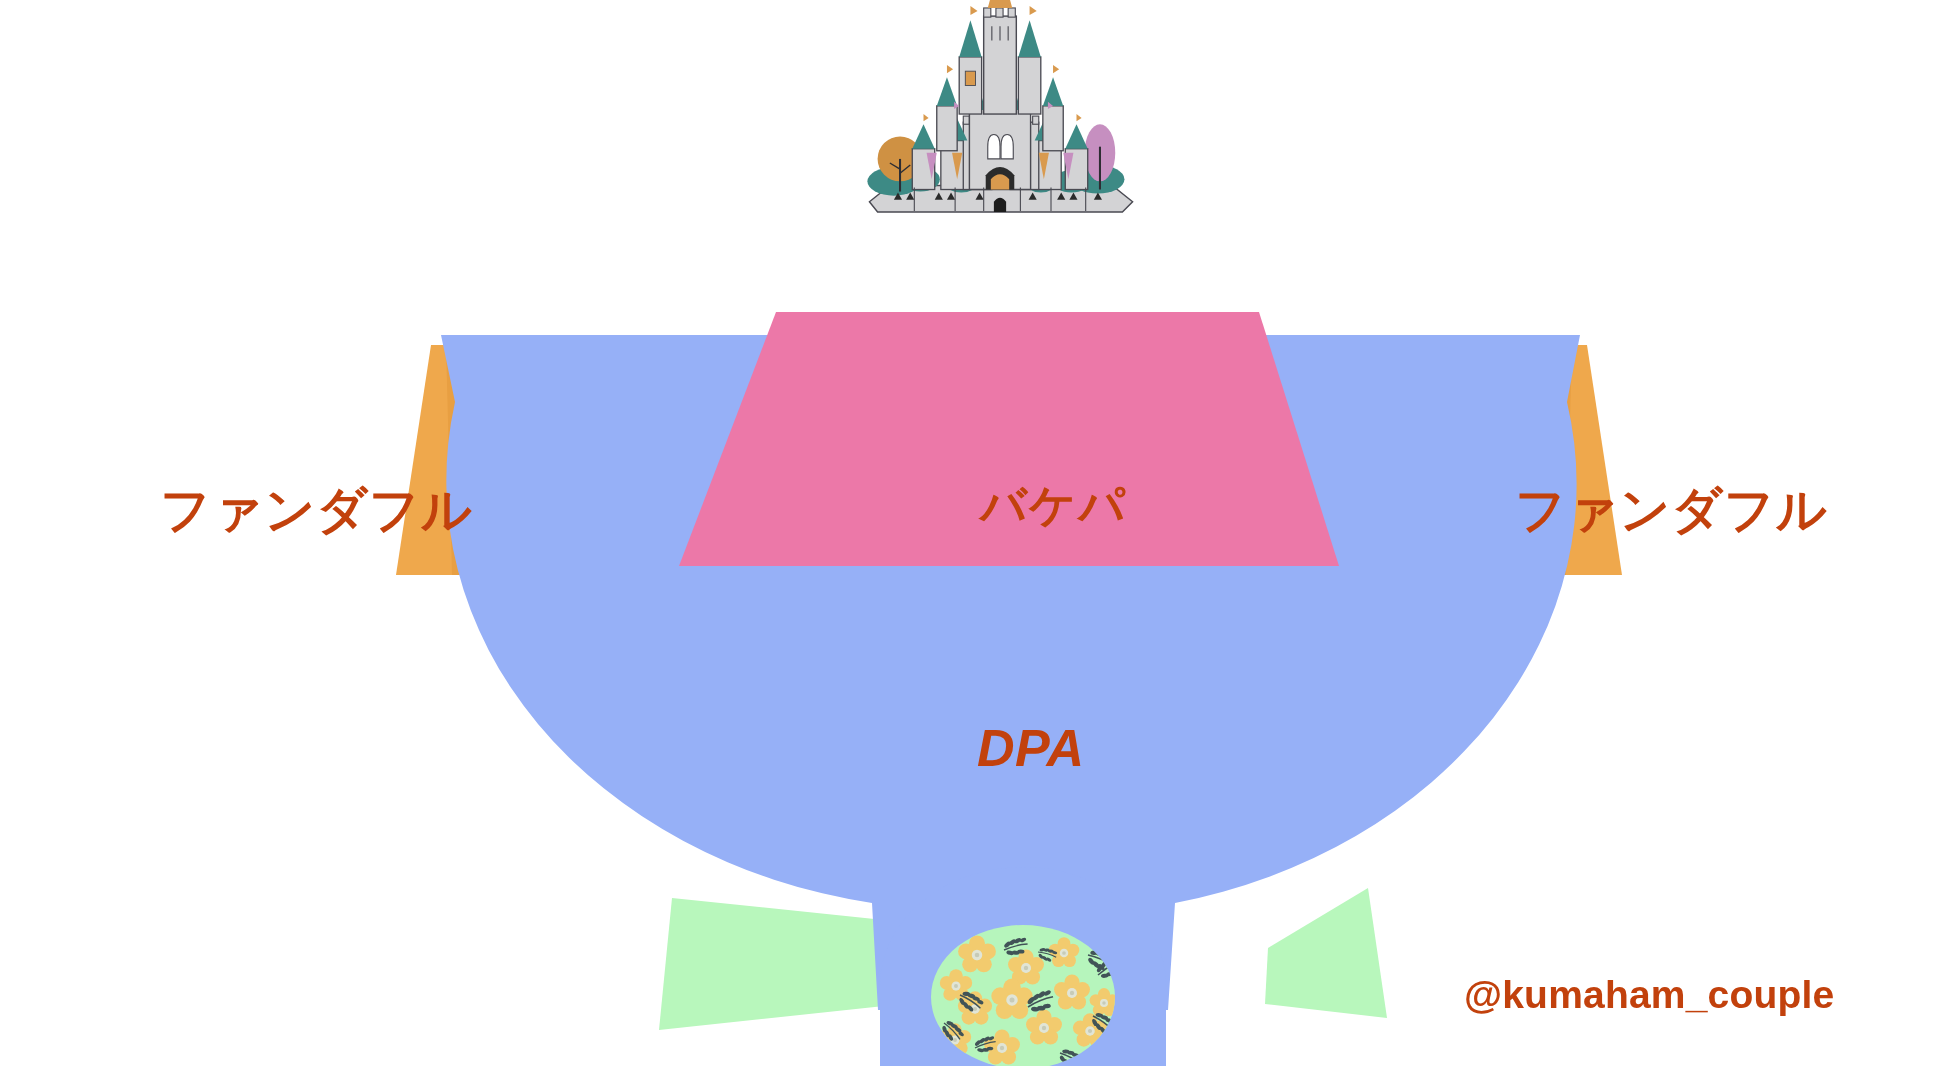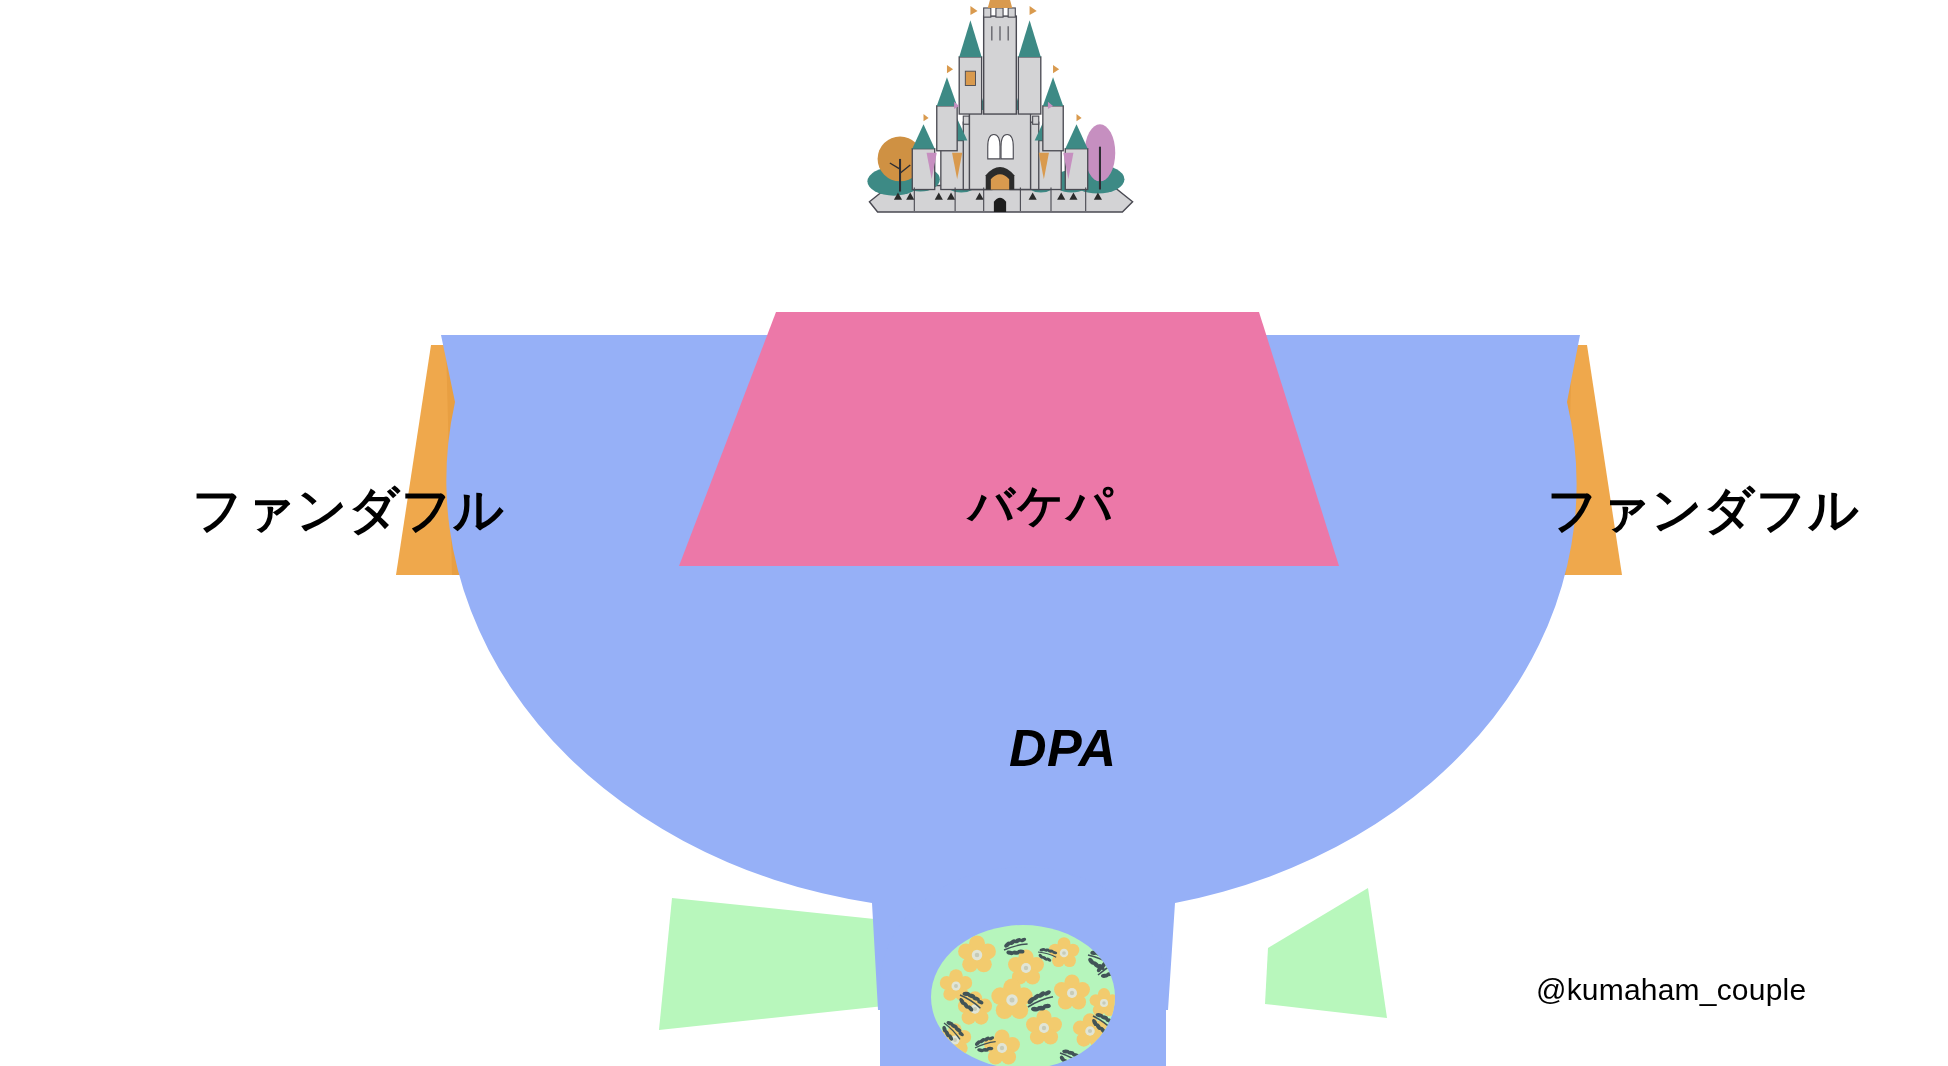--- a/index.html
+++ b/index.html
@@ -24,57 +24,56 @@
   }
   #diagram-svg {
     position: absolute;
     left: 0; top: 0;
     width: 1948px;
     height: 1066px;
     display: block;
   }
   .label {
     position: absolute;
-    color: #000000;
+    color: #c2410c;
     font-weight: 700;
     white-space: nowrap;
     line-height: 1;
     user-select: none;
-    margin-left: 32px;
   }
   #label-left {
     left: 160px;
     top: 485px;
     font-size: 50px;
     letter-spacing: 1px;
   }
   #label-right {
     left: 1515px;
     top: 485px;
     font-size: 50px;
     letter-spacing: 1px;
   }
   #label-center {
-    left: 936px;
+    left: 980px;
     top: 482px;
     font-size: 46px;
     letter-spacing: 2px;
   }
   #label-dpa {
     left: 977px;
     top: 722px;
     font-size: 52px;
     letter-spacing: 0.5px;
     font-style: italic;
   }
   #watermark {
-    left: 1504px;
+    left: 1464px;
     top: 975px;
-    font-size: 30px;
-    font-weight: 400;
+    font-size: 39px;
+    font-weight: 700;
     letter-spacing: 0.2px;
   }
 </style>
 </head>
 <body>
 
 <div id="stage">
 
   <svg id="diagram-svg" viewBox="0 0 1948 1066" xmlns="http://www.w3.org/2000/svg">
 

